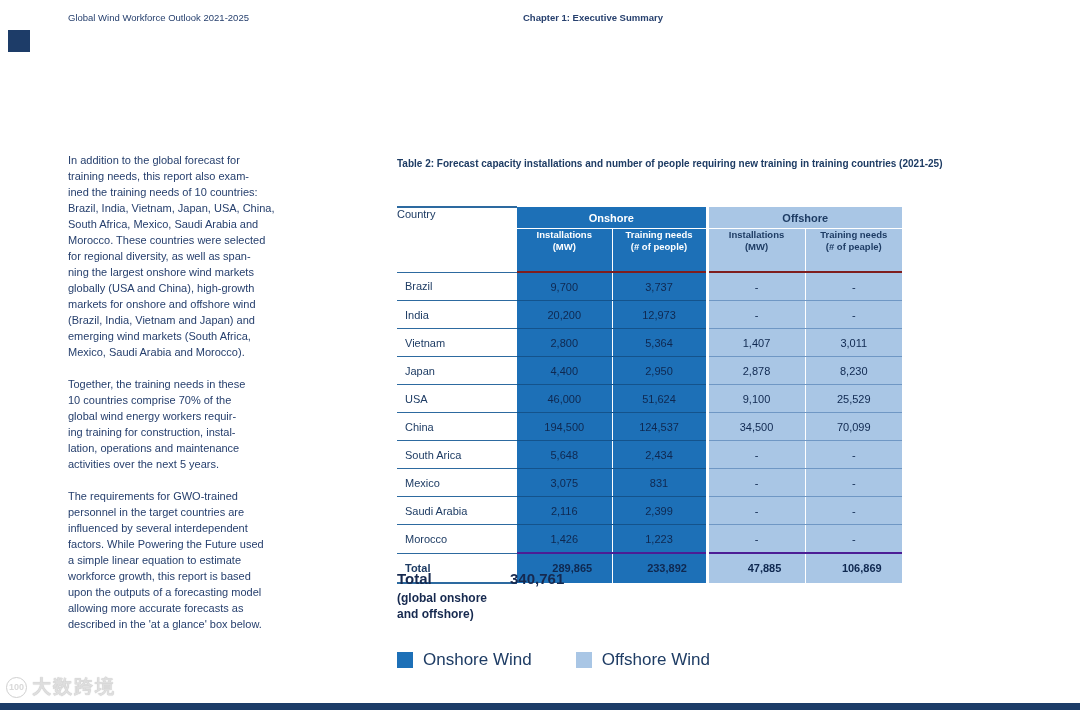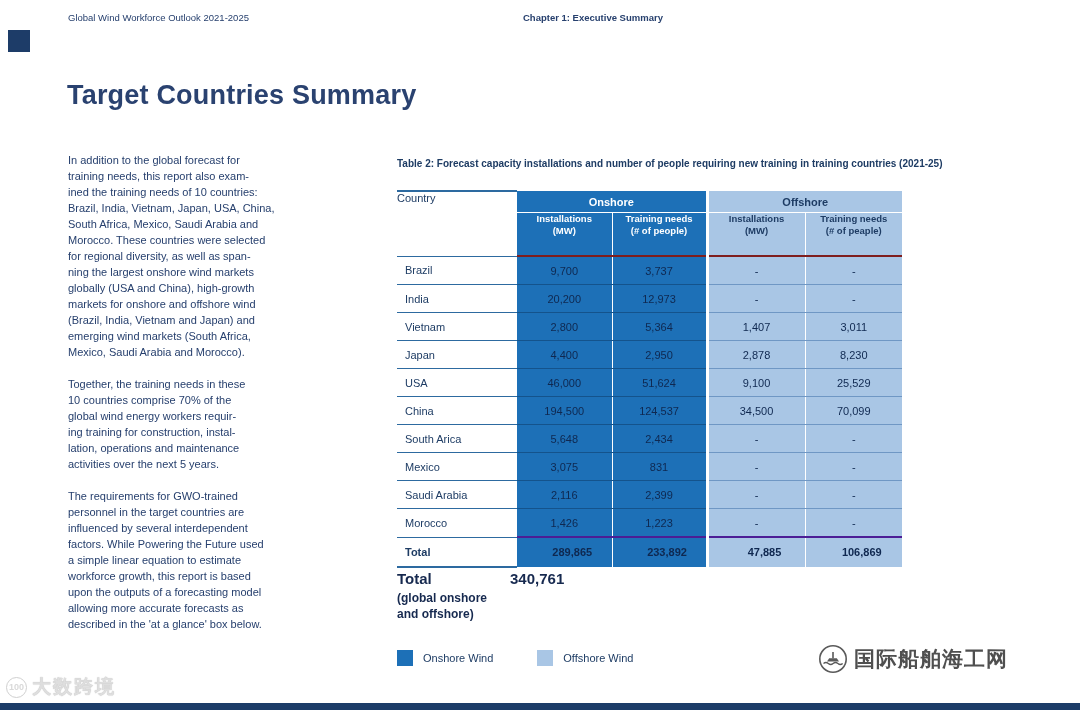--- a/index.html
+++ b/index.html
@@ -14,21 +14,21 @@
 
   .page-title { position: absolute; left: 67px; top: 80px; margin: 0; font-size: 27px; font-weight: 600; color: #2a4270; letter-spacing: 0.2px; }
 
   
   .intro-col { position: absolute; left: 68px; top: 152px; width: 240px; }
   .intro-col p { margin: 0 0 16px 0; font-size: 11px; line-height: 16px; color: #27406e; white-space: pre-line; }
 
   
   .table-caption { position: absolute; left: 397px; top: 158px; font-size: 10px; font-weight: bold; color: #1e3c64; white-space: nowrap; }
 
-  .data-table { position: absolute; left: 397px; top: 190px; width: 505px; border-collapse: collapse; table-layout: fixed; }
+  .data-table { position: absolute; left: 397px; top: 206px; width: 505px; border-collapse: collapse; table-layout: fixed; }
   .data-table th, .data-table td { padding: 0; }
 
   .h-country { background: #ffffff; color: #1e3c64; font-weight: normal; font-size: 11px; text-align: left; vertical-align: top;
                padding: 6px 0 0 8px; border-top: 2px solid #2d6aa0; border-bottom: 1px solid #2d6aa0; }
   .h-group { height: 21px; font-size: 11px; font-weight: bold; text-align: center; border-bottom: 1px solid #ffffff; }
   .h-on  { background: #1d70b7; color: #ffffff; }
   .h-off { background: #a9c6e5; color: #1e3c64; }
   .h-sub { height: 42px; font-size: 9.5px; font-weight: bold; line-height: 12px; text-align: center; white-space: pre-line;
            vertical-align: top; padding-top: 7px; border-bottom: 2px solid #7f1d1d; }
   .h-sub.h-on  { color: #ffffff; }
@@ -50,21 +50,21 @@
   .grand-total { position: absolute; left: 397px; top: 570px; display: flex; color: #16294f; }
   .gt-left { width: 113px; }
   .gt-main { font-size: 15px; font-weight: bold; }
   .gt-sub  { font-size: 12px; font-weight: bold; line-height: 16px; white-space: pre-line; margin-top: 3px; }
   .gt-value { font-size: 15px; font-weight: bold; }
 
   
   .legend { position: absolute; left: 397px; top: 650px; display: flex; gap: 44px; }
   .legend-item { display: flex; align-items: center; gap: 10px; }
   .swatch { width: 16px; height: 16px; display: inline-block; }
-  .legend-label { font-size: 11px; color: #1e3c64; }
+  .legend-label { font-size: 17px; color: #1e3c64; }
 
   
   .wm-left { position: absolute; left: 6px; top: 674px; display: flex; align-items: center; gap: 5px; }
   .wm-logo { font-size: 9px; font-weight: bold; color: #d9d9d9; border: 1.5px solid #d0d0d0;
              border-radius: 50%; width: 19px; height: 19px; line-height: 19px; text-align: center; }
   .wm-text { font-size: 19px; font-weight: bold; letter-spacing: 2px; color: #dedede;
              text-shadow: 0 0 1px #b5b5b5; }
 
   .wm-right { position: absolute; left: 818px; top: 644px; display: flex; align-items: center; gap: 6px; }
   .wm-right-text { font-size: 21px; font-weight: bold; color: #4f4f4f; letter-spacing: 1px; }
@@ -74,21 +74,20 @@
 </style>
 </head>
 <body>
 
 <div class="page">
 
   <div class="running-header-left">Global Wind Workforce Outlook 2021-2025</div>
   <div class="running-header-right">Chapter 1: Executive Summary</div>
   <div class="corner-square"></div>
 
-  <h1 class="page-title">Target Countries Summary</h1>
 
   <div class="intro-col">
     <p>In addition to the global forecast for
 training needs, this report also exam-
 ined the training needs of 10 countries:
 Brazil, India, Vietnam, Japan, USA, China,
 South Africa, Mexico, Saudi Arabia and
 Morocco. These countries were selected
 for regional diversity, as well as span-
 ning the largest onshore wind markets
@@ -240,27 +239,16 @@
       <span class="swatch" style="background-color: rgb(169, 198, 229);"></span>
       <span class="legend-label">Offshore Wind</span>
     </div>
   </div>
 
   <div class="wm-left">
     <span class="wm-logo">100</span>
     <span class="wm-text">大数跨境</span>
   </div>
 
-  <div class="wm-right">
-    <span class="ship-logo">
-      <svg width="30" height="30" viewBox="0 0 30 30">
-        <circle cx="15" cy="15" r="13.2" fill="none" stroke="#5a5a5a" stroke-width="1.6"></circle>
-        <path d="M5.5 19.5 q2.4 -2 4.8 0 q2.4 2 4.8 0 q2.4 -2 4.8 0 q2.4 2 4.8 0" fill="none" stroke="#5a5a5a" stroke-width="1.3"></path>
-        <path d="M9 17.5 l12 0 l-2.2 -3.2 l-7.6 0 z" fill="#5a5a5a"></path>
-        <rect x="14.2" y="8" width="1.6" height="6.3" fill="#5a5a5a"></rect>
-      </svg>
-    </span>
-    <span class="wm-right-text">国际船舶海工网</span>
-  </div>
 
   <div class="bottom-bar"></div>
 
 </div>
 
 </body></html>

